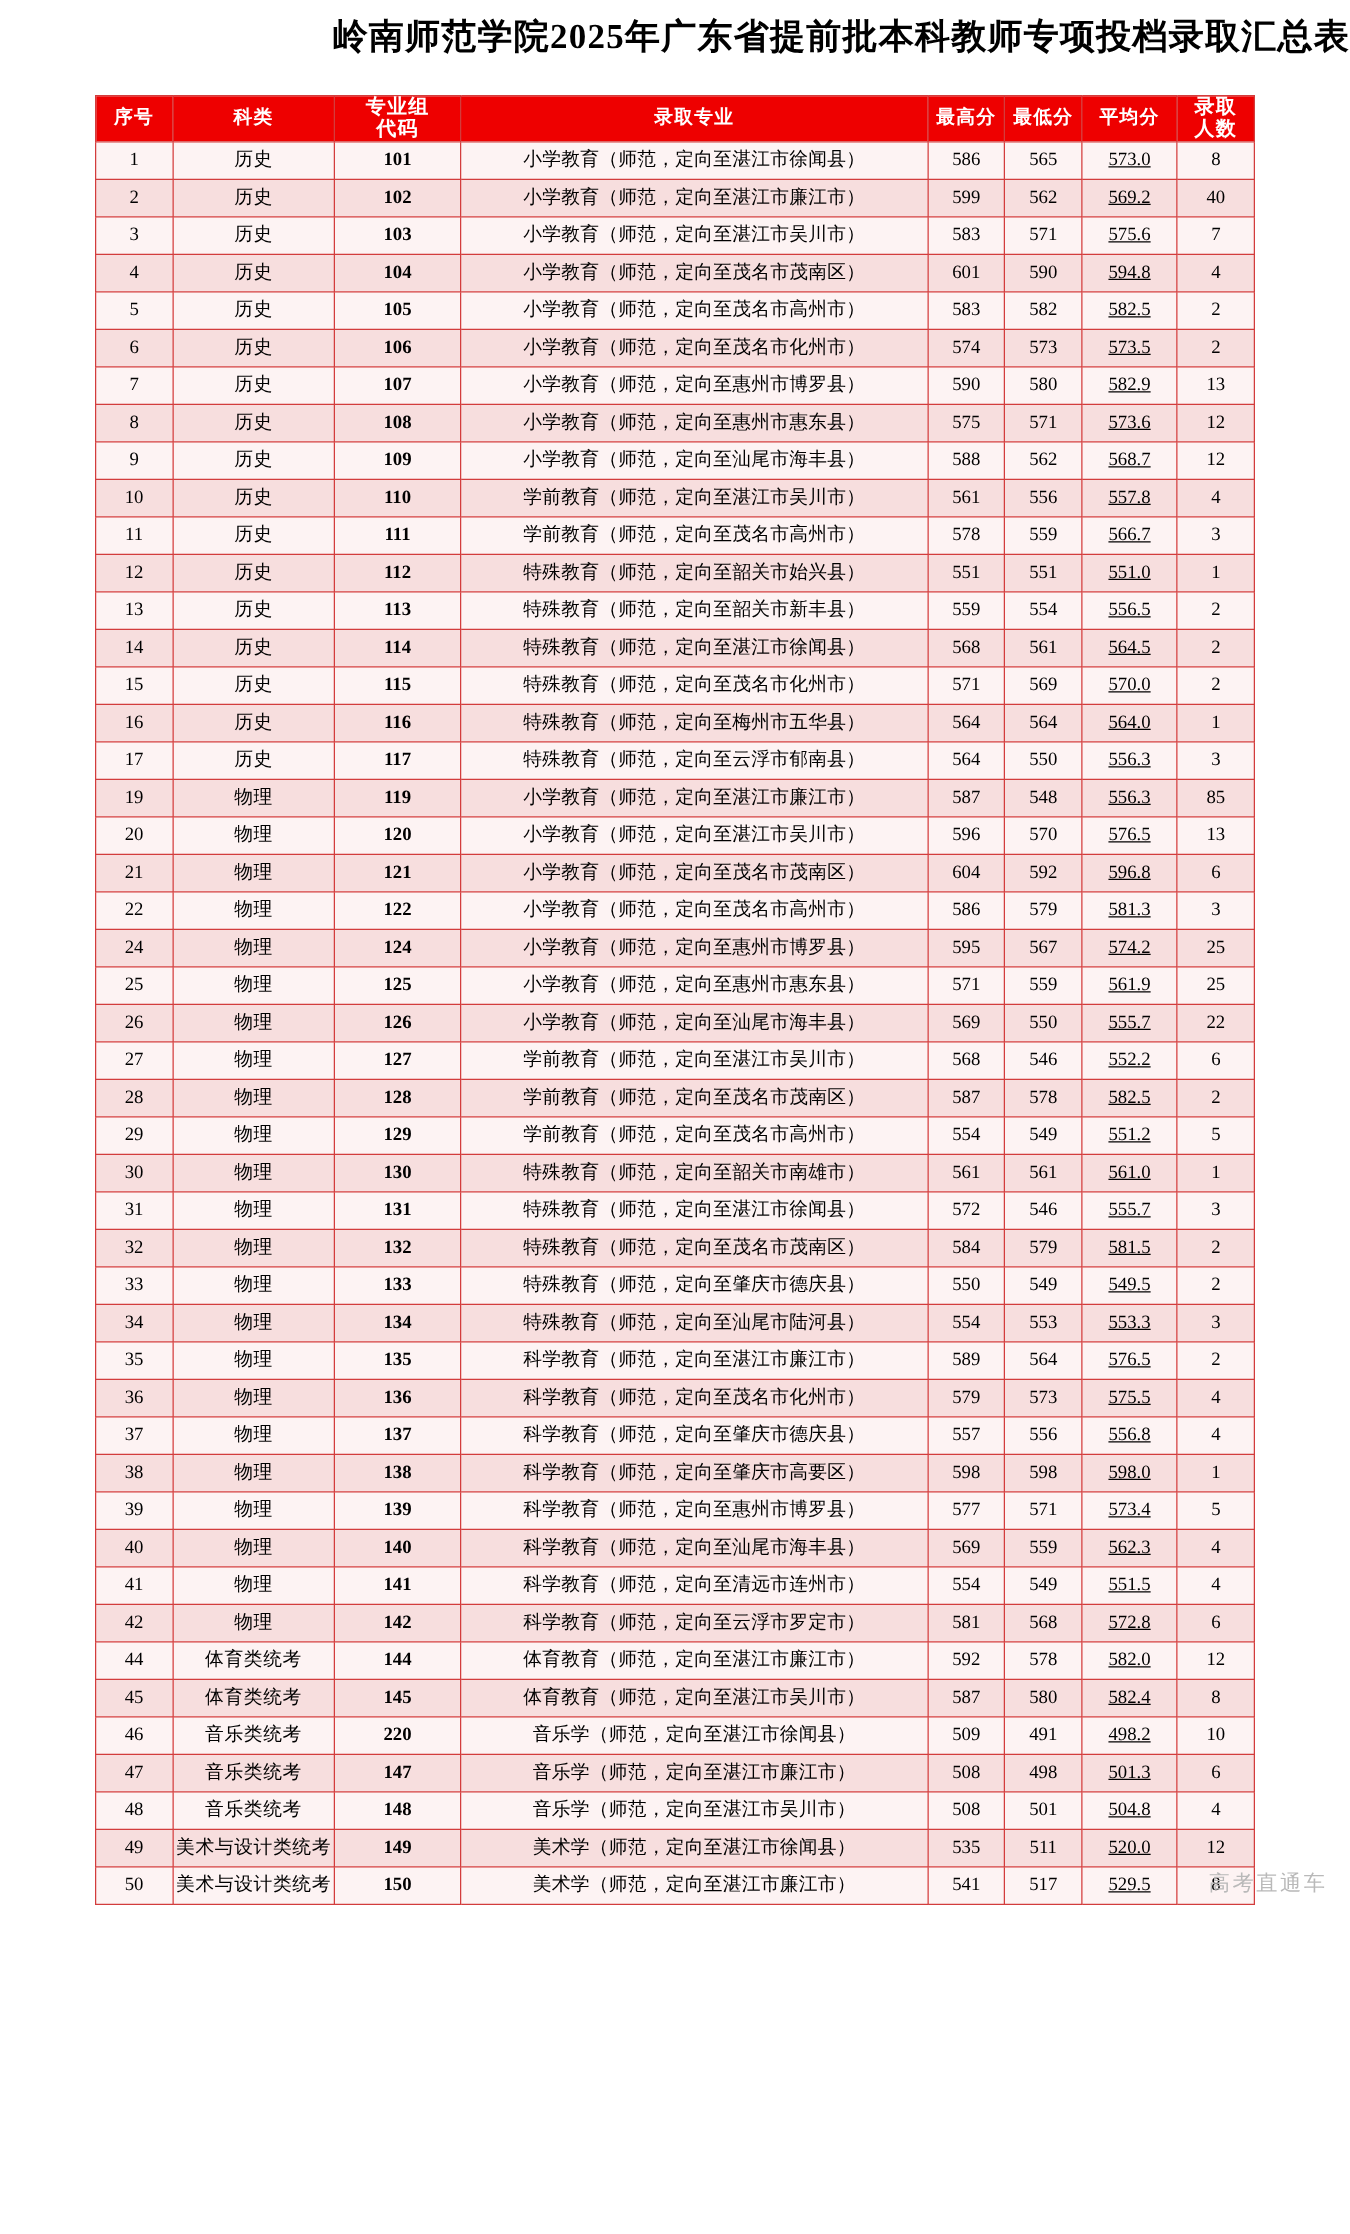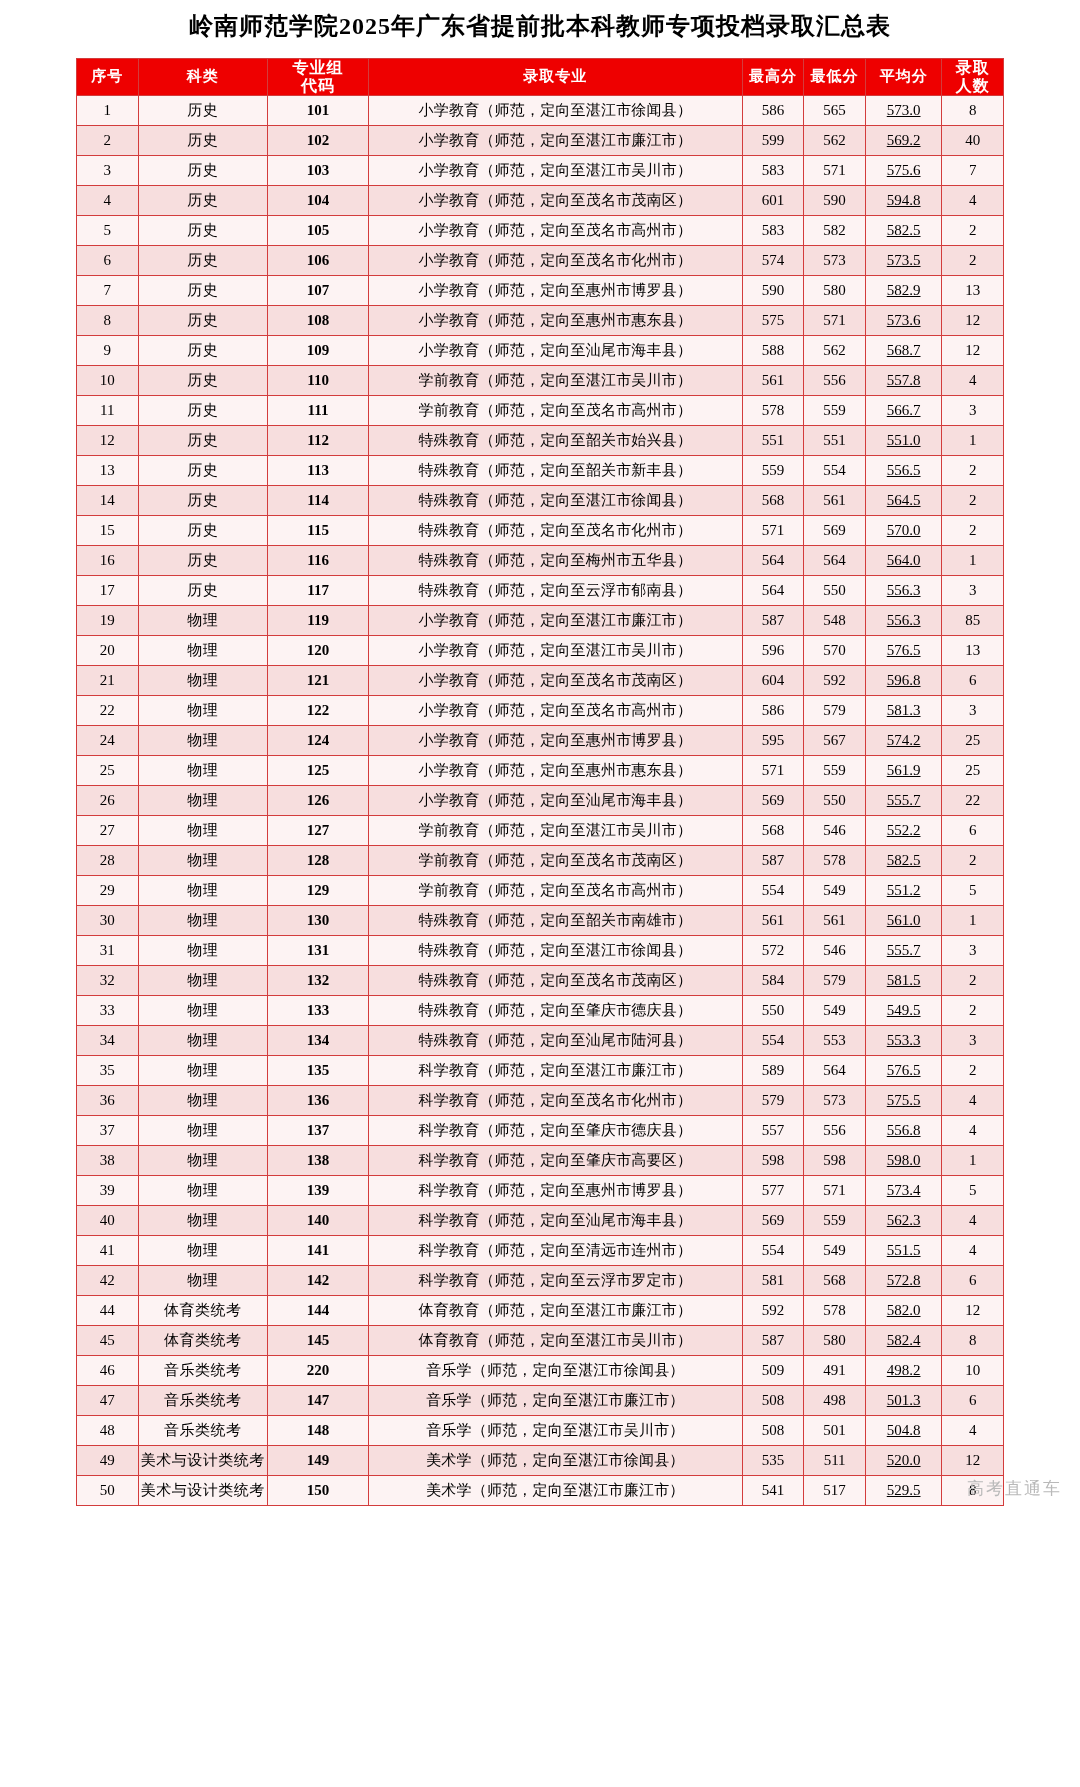--- a/index.html
+++ b/index.html
@@ -13,31 +13,31 @@
     font-family: "Liberation Serif", "DejaVu Serif", serif;
     color: #000000;
     position: relative;
   }
   .page {
     width: 1080px;
     position: relative;
     padding: 0;
   }
   .doc-title {
-    text-align: center;
-    font-size: 24px;
+    text-align: right;
+    font-size: 28px;
     font-weight: bold;
     letter-spacing: 1px;
     padding: 10px 0 12px 0;
     font-family: "Liberation Serif", "DejaVu Serif", serif;
   }
   table.main-table {
     border-collapse: collapse;
     width: 928px;
-    margin: 4px auto;
+    margin: 16px auto;
     table-layout: fixed;
   }
   table.main-table th,
   table.main-table td {
     border: 1px solid #d33c3c;
     padding: 0;
     text-align: center;
     vertical-align: middle;
     font-size: 15px;
     line-height: 1.15;

